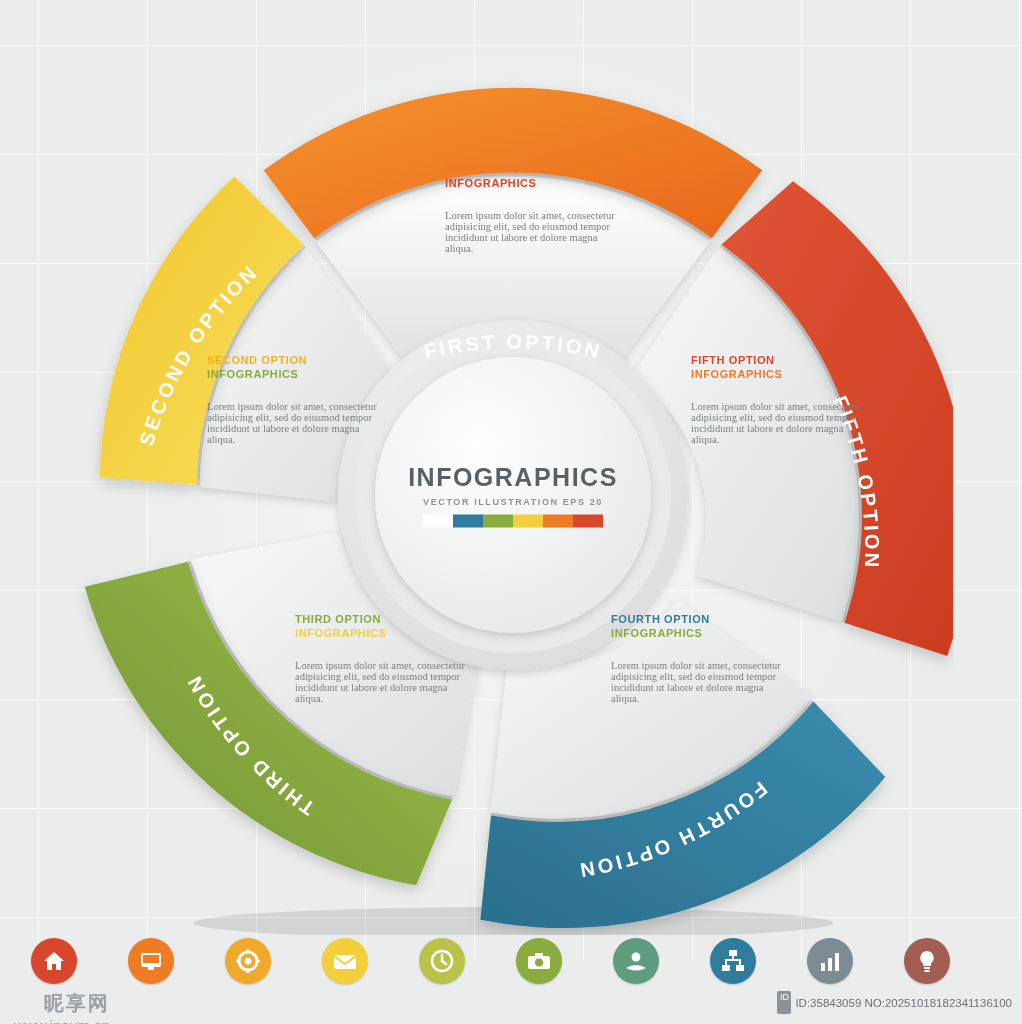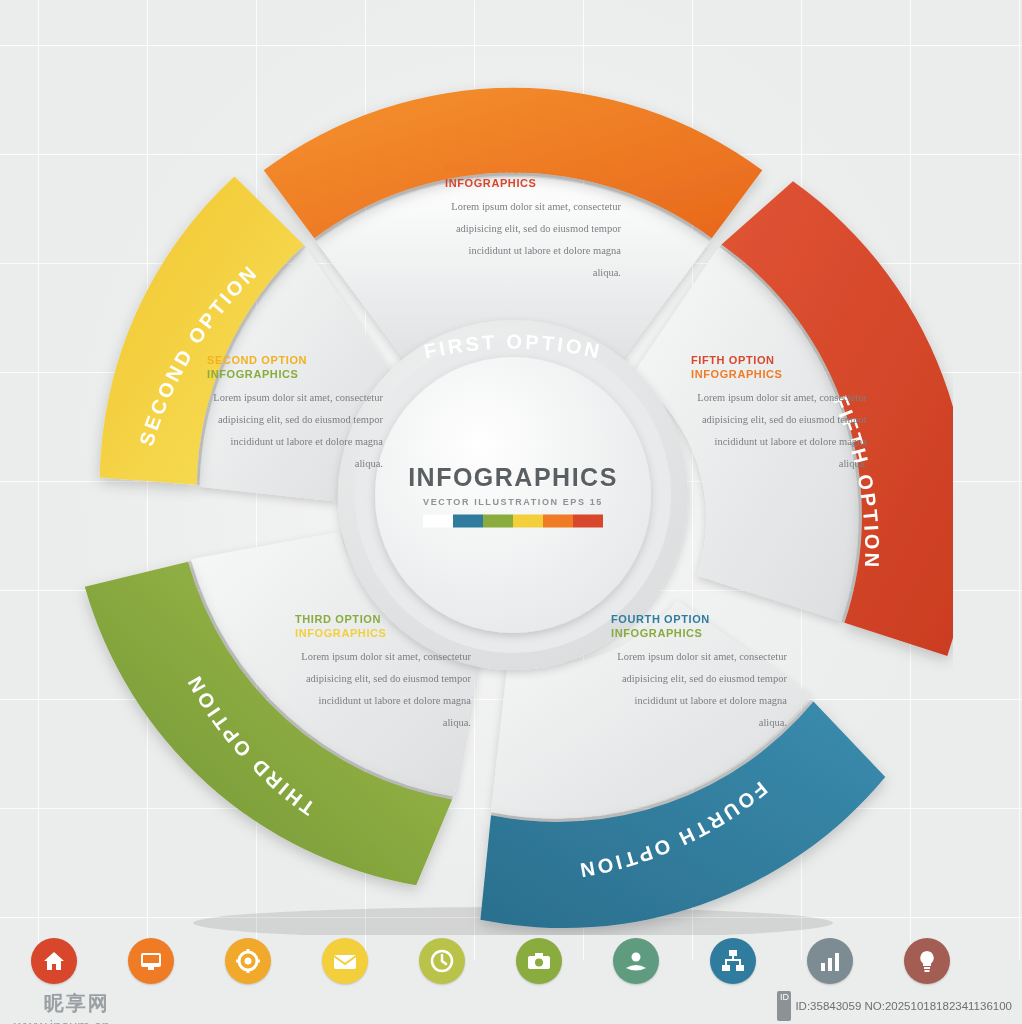--- a/index.html
+++ b/index.html
@@ -39,38 +39,38 @@
     font-size:9px;letter-spacing:1.6px;color:#8d9296;margin-top:5px;font-weight:bold;
   }
   .swatches{display:flex;justify-content:center;margin-top:8px;}
   .swatches i{display:block;width:30px;height:13px;}
 
   
   .seg-text{position:absolute;width:176px;}
   .seg-head{font-size:11px;font-weight:bold;letter-spacing:.6px;line-height:14px;}
   .seg-head .l2{display:block;}
   .seg-body{
-    font-size:10.5px;line-height:22px;color:#7b7f83;margin-top:6px;
-    text-align:right;font-family:"Liberation Serif", serif;
+    font-size:10.5px;line-height:11px;color:#7b7f83;margin-top:20px;
+    text-align:left;font-family:"Liberation Serif", serif;
   }
 
   
   .icon-row{position:absolute;left:0;top:938px;width:1022px;height:60px;}
   .ic{position:absolute;width:46px;height:46px;border-radius:50%;
       display:flex;align-items:center;justify-content:center;
       box-shadow:0 1px 2px rgba(0,0,0,.18);}
   .ic svg{display:block;}
 
   
   .footer{position:absolute;left:0;top:988px;width:1022px;height:36px;background:#ebecec;}
   .wm{position:absolute;left:8px;top:990px;display:flex;align-items:flex-end;flex-direction:column;}
   .wm .cn{font-size:20px;color:#9aa0a3;font-weight:bold;letter-spacing:2px;font-family:"DejaVu Sans",sans-serif;}
   .wm .url{font-size:15px;color:#9aa0a3;margin-left:6px;margin-bottom:1px;}
   .idbox{position:absolute;right:10px;top:991px;font-size:11.5px;color:#6c7073;display:flex;align-items:center;}
-  .idtag{display:inline-block;width:14px;height:30px;background:#8d9296;color:#fff;font-size:9px;
+  .idtag{display:inline-block;width:14px;height:23px;background:#8d9296;color:#fff;font-size:9px;
          text-align:center;line-height:13px;margin-right:4px;border-radius:2px;}
 </style>
 </head>
 <body>
 
 <div id="stage">
   <div class="grid"></div>
   <div class="vignette"></div>
 
   <div class="wheel">
@@ -175,21 +175,21 @@
         <text font-size="20"><textPath href="#pFirst" startOffset="50%" text-anchor="middle" id="tFirst">FIRST OPTION</textPath></text>
         <text font-size="20"><textPath href="#pFifth" startOffset="50%" text-anchor="middle" id="tFifth">FIFTH OPTION</textPath></text>
         <text font-size="20"><textPath href="#pFourth" startOffset="50%" text-anchor="middle" id="tFourth">FOURTH OPTION</textPath></text>
         <text font-size="20"><textPath href="#pThird" startOffset="50%" text-anchor="middle" id="tThird">THIRD OPTION</textPath></text>
         <text font-size="20"><textPath href="#pSecond" startOffset="50%" text-anchor="middle" id="tSecond">SECOND OPTION</textPath></text>
       </g>
     </svg>
 
     <div class="center-label">
       <div class="center-title">INFOGRAPHICS</div>
-      <div class="center-sub">VECTOR ILLUSTRATION EPS 15</div>
+      <div class="center-sub">VECTOR ILLUSTRATION EPS 20</div>
       <div class="swatches" id="swatches">
           <i style="background: rgb(255, 255, 255);"></i>
           <i style="background: rgb(47, 124, 158);"></i>
           <i style="background: rgb(138, 171, 62);"></i>
           <i style="background: rgb(242, 207, 59);"></i>
           <i style="background: rgb(239, 123, 37);"></i>
           <i style="background: rgb(216, 71, 43);"></i>
         </div>
     </div>
 

